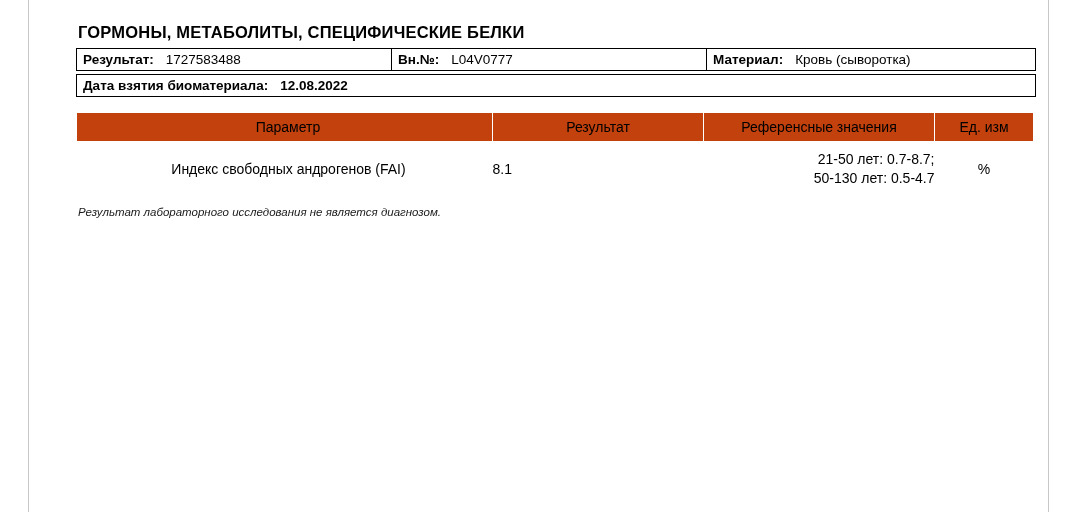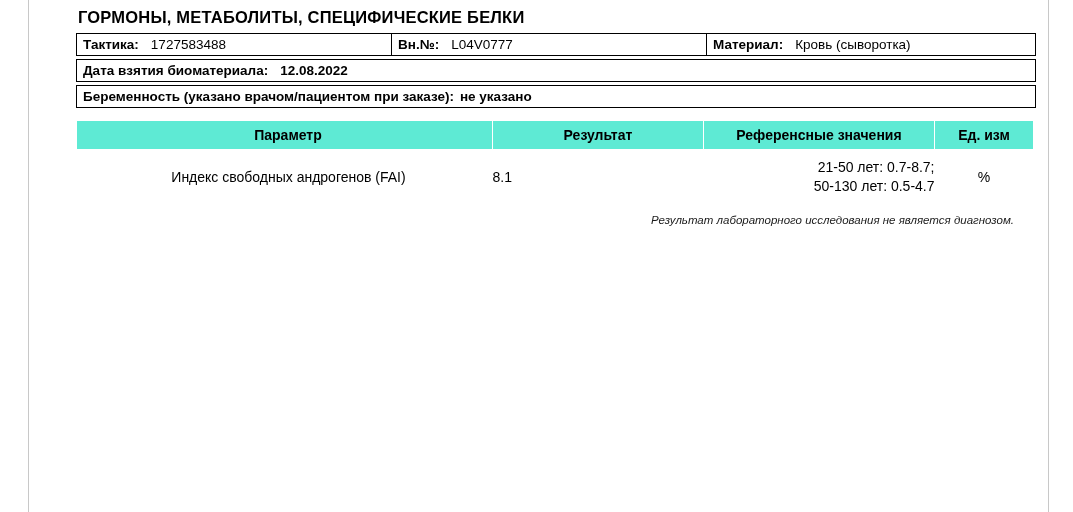--- a/index.html
+++ b/index.html
@@ -35,21 +35,21 @@
     right: 0;
     top: 0;
     width: 24px;
     height: 512px;
     background: #ffffff;
     border-left: 1px solid #c8c8c8;
   }
   .content {
     position: absolute;
     left: 76px;
-    top: 0;
+    top: 15px;
     width: 938px;
   }
   .doc-title {
     font-size: 16.5px;
     font-weight: bold;
     letter-spacing: 0.2px;
     margin: 8px 0 6px 2px;
   }
   table {
     border-collapse: collapse;
@@ -77,24 +77,24 @@
   }
   .spacer-row td {
     border: none !important;
     height: 3px;
     padding: 0;
   }
   .results {
     margin-top: 12px;
   }
   .results th {
-    background: #5eead4;
+    background: #c2410c;
     border: 1px solid #ffffff;
     font-size: 14px;
-    font-weight: bold;
+    font-weight: normal;
     height: 26px;
     text-align: center;
     color: #000000;
   }
   .results td {
     border: none;
     font-size: 14px;
     padding: 8px 0;
     vertical-align: middle;
   }
@@ -102,41 +102,40 @@
   .c-result { width: 208px; }
   .c-ref { width: 228px; text-align: right; line-height: 1.35; }
   .c-unit { width: 96px; text-align: center; }
   .footnotes {
     margin-top: 8px;
     font-size: 11.5px;
     font-style: italic;
     color: #1a1a1a;
     line-height: 1.45;
     padding-left: 2px;
-    text-align: right;
   }
 </style>
 </head>
 <body>
 
 <div class="page">
 
   <div class="edge-left"></div>
   <div class="edge-right"></div>
 
   <div class="content">
 
     <div class="doc-title">ГОРМОНЫ, МЕТАБОЛИТЫ, СПЕЦИФИЧЕСКИЕ БЕЛКИ</div>
 
     <table class="info-table">
       <tbody>
           <tr>
         <td style="width:308px;">
           <div class="pair">
-            <span class="k">Тактика:</span>
+            <span class="k">Результат:</span>
             <span class="v">1727583488</span>
           </div>
         </td>
         <td style="width:308px;">
           <div class="pair">
             <span class="k">Вн.№:</span>
             <span class="v">L04V0777</span>
           </div>
         </td>
         <td style="width:322px;">
@@ -153,28 +152,20 @@
         <td colspan="3">
           <div class="pair">
             <span class="k" style="margin-right:12px;">Дата взятия биоматериала:</span>
             <span class="k">12.08.2022</span>
           </div>
         </td>
       </tr>
       <tr class="spacer-row">
             <td colspan="3"></td>
           </tr>
-      <tr>
-        <td colspan="3">
-          <div class="pair">
-            <span class="k" style="margin-right:6px;">Беременность (указано врачом/пациентом при заказе):</span>
-            <span class="k">не указано</span>
-          </div>
-        </td>
-      </tr>
     </tbody>
       </table>
 
     <table class="results">
       <thead>
         <tr>
           <th class="c-param">Параметр</th>
           <th class="c-result">Результат</th>
           <th class="c-ref">Референсные значения</th>
           <th class="c-unit">Ед. изм</th>

